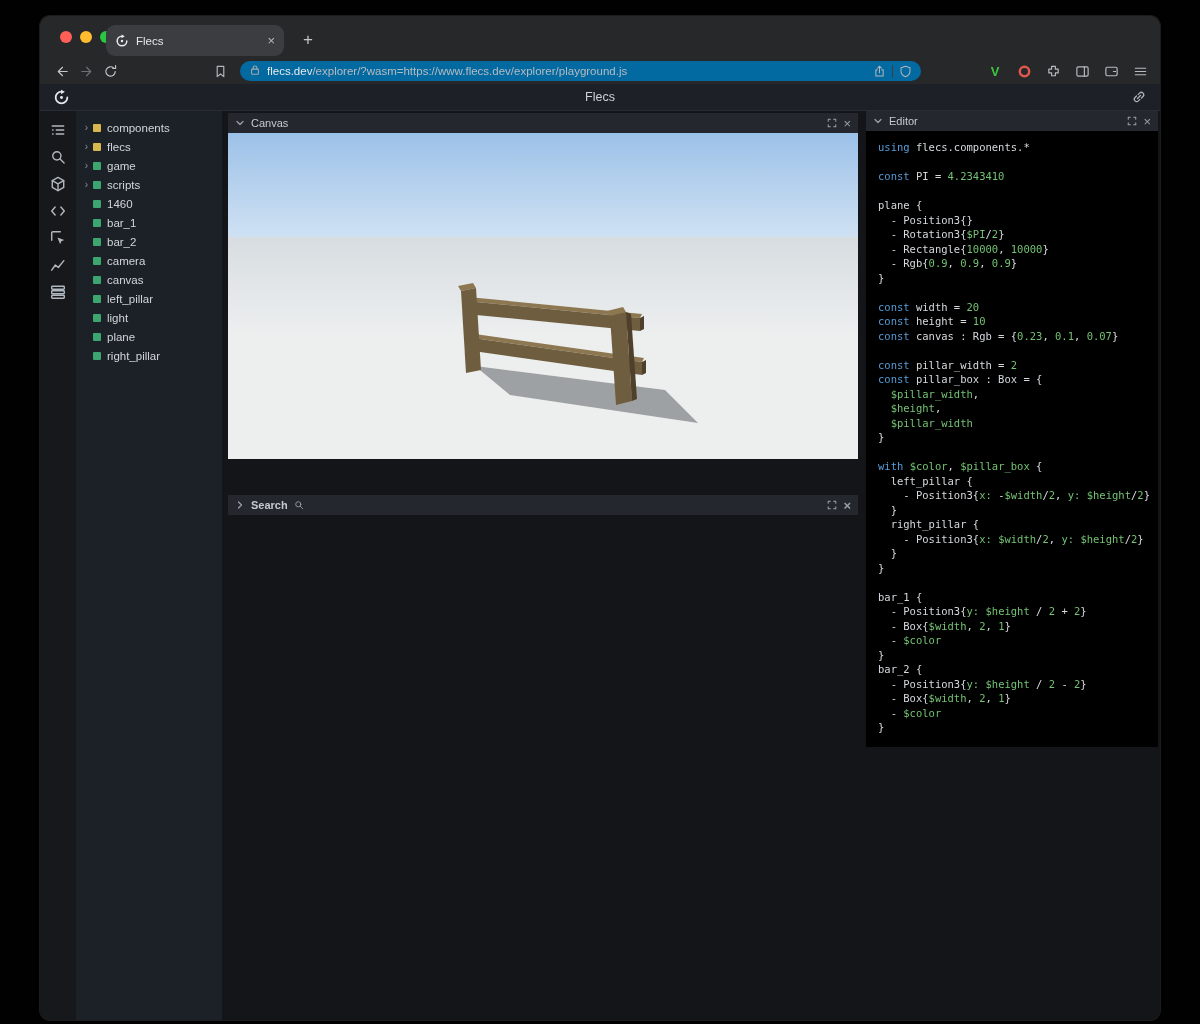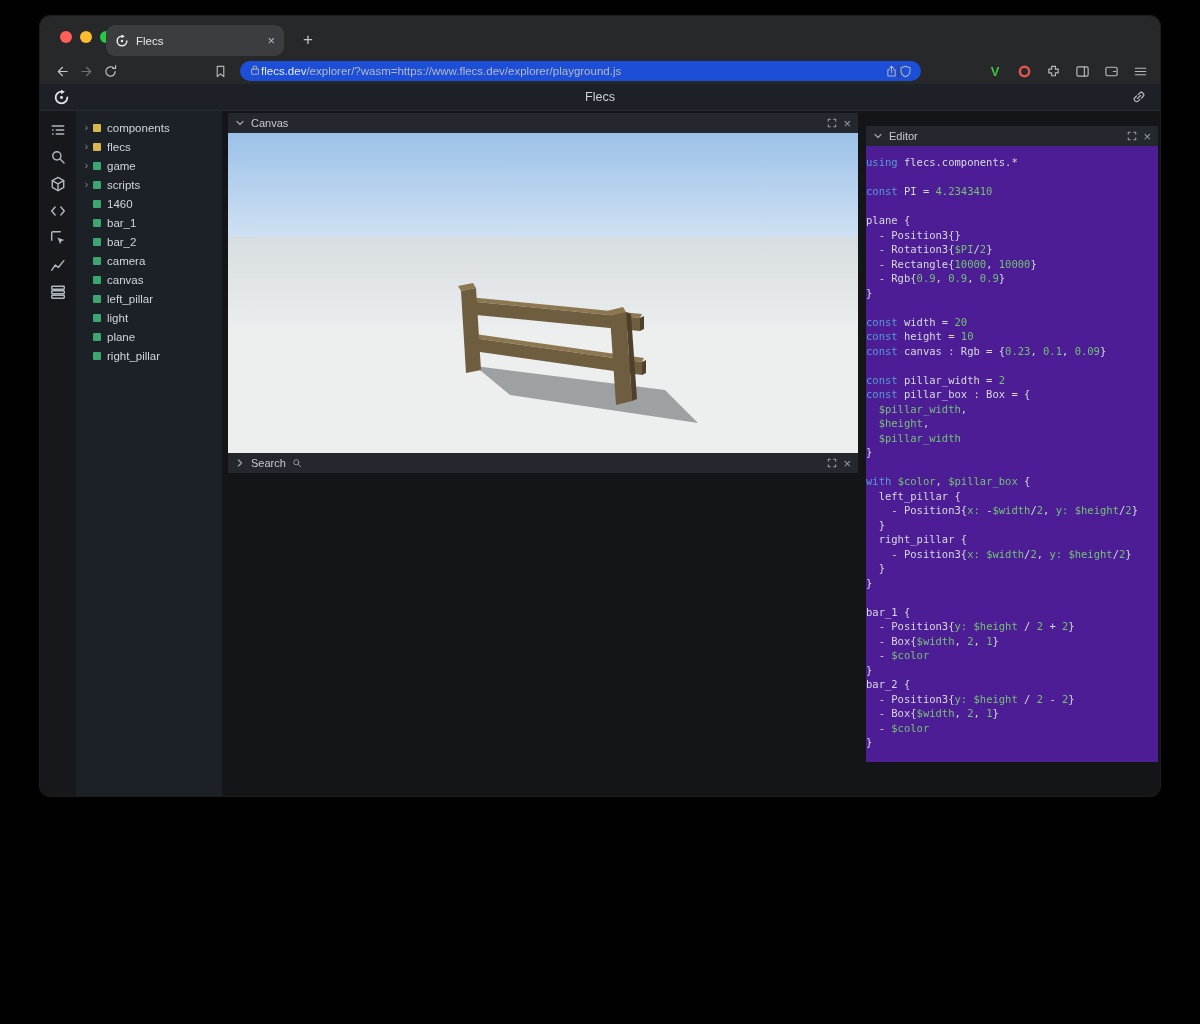--- a/index.html
+++ b/index.html
@@ -1,18 +1,18 @@
 <!DOCTYPE html>
 <html><head>
 <meta charset="utf-8">
 <style>
   * { box-sizing: border-box; margin: 0; padding: 0; }
   html,body { width:1200px; height:1024px; background:#000; font-family:"Liberation Sans",sans-serif; }
   .stage { position:relative; width:1200px; height:1024px; background:#010101; overflow:hidden; }
-  .window { position:absolute; left:40px; top:16px; width:1120px; height:780px; border-radius:10px;
+  .window { position:absolute; left:40px; top:16px; width:1120px; height:1004px; border-radius:10px;
             overflow:hidden; background:#131519; display:flex; flex-direction:column;
             box-shadow:0 0 0 1px #1c1c1c;justify-content:space-between; }
 
   
   .tabstrip { position:relative; height:42px; background:#27282a; flex:0 0 auto; }
   .traffic { position:absolute; left:20px; top:15px; display:flex; gap:8px; }
   .tl { width:12px; height:12px; border-radius:50%; }
   .tl-red{background:#ff5f57}.tl-yellow{background:#febc2e}.tl-green{background:#28c840}
   .tab { position:absolute; left:66px; top:9px; width:178px; height:31px; background:#3b3d40;
          border-radius:9px; display:flex; align-items:center; padding:0 9px; gap:7px;
@@ -22,22 +22,22 @@
   .tab-title { flex:1; overflow:hidden; white-space:nowrap; }
   .tab-close { color:#b7babd; font-size:13px; line-height:1; cursor:default; }
   .newtab { position:absolute; left:256px; top:12px; width:24px; height:24px; color:#c3c6c9;
             font-size:17px; display:flex; align-items:center; justify-content:center; }
 
   .navbar { height:26px; background:#27282a; display:flex; align-items:center; padding:0 10px; flex:0 0 auto; }
   .nav-ic { width:24px; height:22px; display:flex; align-items:center; justify-content:center; color:#c3c7ca; }
   .nav-ic svg{width:15px;height:15px}
   .nav-ic.dim { color:#6d7176; }
   .bm { margin-left:86px; color:#b2b6ba; }
-  .urlbar { flex:1; height:20px; background:#1d4ed8; border-radius:10px; margin:0 64px 0 8px;
-            display:flex; align-items:center; padding:0 9px; min-width:0; }
+  .urlbar { flex:1; height:20px; background:#0369a1; border-radius:10px; margin:0 64px 0 8px;
+            display:flex; align-items:center; padding:0 9px; gap:6px; min-width:0; }
   .urlbar .lk { color:#a3a8ad; flex:0 0 auto; } .urlbar .lk svg{width:12px;height:12px}
   .url { flex:1; font-size:11.5px; color:#b7bbc0; white-space:nowrap; overflow:hidden; }
   .url-domain { color:#e8eaec; }
   .ubtn { color:#b2b6ba; flex:0 0 auto; display:flex; } .ubtn svg{width:13px;height:13px}
   .udiv { width:1px; height:13px; background:#3c3e41; flex:0 0 auto; }
   .rightcluster { display:flex; align-items:center; gap:9px; color:#b6babf; }
   .rc { width:20px; height:20px; display:flex; align-items:center; justify-content:center; }
   .rc svg{width:15px;height:15px}
   .ext-v { font-weight:bold; font-size:13px; color:#3fc43f; }
 
@@ -66,21 +66,21 @@
            font-size:11px; color:#c6cad0; }
   .ph-ic { color:#9aa0a6; display:flex; } .ph-ic svg{width:10px;height:10px}
   .ph-spacer { flex:1; }
   .ph-x { color:#9aa0a6; font-size:13px; line-height:1; }
 
   .canvas3d { height:326px; position:relative; overflow:hidden; background:#dfe4e6; }
   .sky { height:104px; }
   .groundp { height:222px; }
   .fence { position:absolute; left:0; top:0; width:630px; height:326px; }
 
-  .codearea { background:#4c1d95; padding:9px 6px 12px 0; }
+  .codearea { background:#000000; padding:9px 6px 12px 12px; }
   .code-line { font-family:"DejaVu Sans Mono",monospace; font-size:10.5px; line-height:14.5px;
                height:14.5px; white-space:pre; }
 </style>
 <style>.tok-kw{color:#569cd6}.tok-gr{color:#74c274}.tok-pl{color:#d6dade}</style></head>
 <body>
 
 <div class="stage">
   <div class="window">
 
     <div class="tabstrip">
@@ -319,21 +319,21 @@
               <polygon class="f-wood-top" points="233,158 248,155 245,150 230,153" fill="#8d7751"></polygon>
               <polygon class="f-wood" points="233,158 248,155 253,237 238,240" fill="#6f5d3f"></polygon>
 
               <polygon class="f-wood-top" points="382,183 398,179 395,174 379,178" fill="#8d7751"></polygon>
               <polygon class="f-wood" points="382,183 398,179 404,268 388,272" fill="#6f5d3f"></polygon>
               <polygon class="f-wood-end" points="398,179 403,181 409,266 404,268" fill="#4e402a"></polygon>
             </svg>
           </div>
         </div>
 
-        <div class="panel" style="left:6px;top:342px;width:630px;">
+        <div class="panel" style="left:6px;top:384px;width:630px;font-weight:bold;">
           <div class="phead">
             <span class="ph-ic">
                 <svg viewBox="0 0 10 10">
                   <path d="M3.5 2l3 3-3 3" stroke="currentColor" fill="none" stroke-width="1.25" stroke-linecap="round" stroke-linejoin="round"></path>
                 </svg>
               </span>
             <span>Search</span>
             <span class="ph-ic">
                 <svg viewBox="0 0 14 14">
                   <circle cx="6" cy="6" r="3.6" stroke="currentColor" fill="none" stroke-width="1.25" stroke-linecap="round" stroke-linejoin="round"></circle>
@@ -343,21 +343,21 @@
             <span class="ph-spacer"></span>
             <span class="ph-ic">
                 <svg viewBox="0 0 12 12">
                   <path d="M1.5 4V1.5H4M8 1.5h2.5V4M10.5 8v2.5H8M4 10.5H1.5V8" stroke="currentColor" fill="none" stroke-width="1.25" stroke-linecap="round" stroke-linejoin="round"></path>
                 </svg>
               </span>
             <span class="ph-x">×</span>
           </div>
         </div>
 
-        <div class="panel" style="left:644px;top:15px;width:292px;">
+        <div class="panel" style="left:644px;top:0;width:292px;">
           <div class="phead">
             <span class="ph-ic">
                 <svg viewBox="0 0 10 10">
                   <path d="M2 3.5l3 3 3-3" stroke="currentColor" fill="none" stroke-width="1.25" stroke-linecap="round" stroke-linejoin="round"></path>
                 </svg>
               </span>
             <span>Editor</span>
             <span class="ph-spacer"></span>
             <span class="ph-ic">
                 <svg viewBox="0 0 12 12">
@@ -373,21 +373,21 @@
               <div class="code-line">&nbsp;</div>
               <div class="code-line"><span class="tok-pl">plane {</span></div>
               <div class="code-line"><span class="tok-pl">  - Position3{}</span></div>
               <div class="code-line"><span class="tok-pl">  - Rotation3{</span><span class="tok-gr">$PI</span><span class="tok-pl">/</span><span class="tok-gr">2</span><span class="tok-pl">}</span></div>
               <div class="code-line"><span class="tok-pl">  - Rectangle{</span><span class="tok-gr">10000</span><span class="tok-pl">, </span><span class="tok-gr">10000</span><span class="tok-pl">}</span></div>
               <div class="code-line"><span class="tok-pl">  - Rgb{</span><span class="tok-gr">0.9</span><span class="tok-pl">, </span><span class="tok-gr">0.9</span><span class="tok-pl">, </span><span class="tok-gr">0.9</span><span class="tok-pl">}</span></div>
               <div class="code-line"><span class="tok-pl">}</span></div>
               <div class="code-line">&nbsp;</div>
               <div class="code-line"><span class="tok-kw">const</span><span class="tok-pl"> width = </span><span class="tok-gr">20</span></div>
               <div class="code-line"><span class="tok-kw">const</span><span class="tok-pl"> height = </span><span class="tok-gr">10</span></div>
-              <div class="code-line"><span class="tok-kw">const</span><span class="tok-pl"> canvas : Rgb = {</span><span class="tok-gr">0.23</span><span class="tok-pl">, </span><span class="tok-gr">0.1</span><span class="tok-pl">, </span><span class="tok-gr">0.09</span><span class="tok-pl">}</span></div>
+              <div class="code-line"><span class="tok-kw">const</span><span class="tok-pl"> canvas : Rgb = {</span><span class="tok-gr">0.23</span><span class="tok-pl">, </span><span class="tok-gr">0.1</span><span class="tok-pl">, </span><span class="tok-gr">0.07</span><span class="tok-pl">}</span></div>
               <div class="code-line">&nbsp;</div>
               <div class="code-line"><span class="tok-kw">const</span><span class="tok-pl"> pillar_width = </span><span class="tok-gr">2</span></div>
               <div class="code-line"><span class="tok-kw">const</span><span class="tok-pl"> pillar_box : Box = {</span></div>
               <div class="code-line"><span class="tok-pl">  </span><span class="tok-gr">$pillar_width</span><span class="tok-pl">,</span></div>
               <div class="code-line"><span class="tok-pl">  </span><span class="tok-gr">$height</span><span class="tok-pl">,</span></div>
               <div class="code-line"><span class="tok-pl">  </span><span class="tok-gr">$pillar_width</span></div>
               <div class="code-line"><span class="tok-pl">}</span></div>
               <div class="code-line">&nbsp;</div>
               <div class="code-line"><span class="tok-kw">with</span><span class="tok-pl"> </span><span class="tok-gr">$color</span><span class="tok-pl">, </span><span class="tok-gr">$pillar_box</span><span class="tok-pl"> {</span></div>
               <div class="code-line"><span class="tok-pl">  left_pillar {</span></div>

